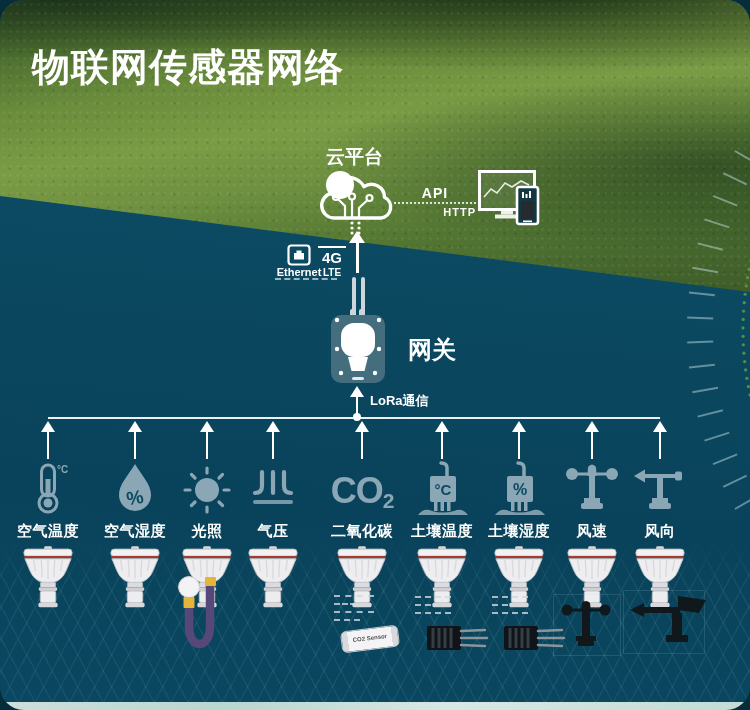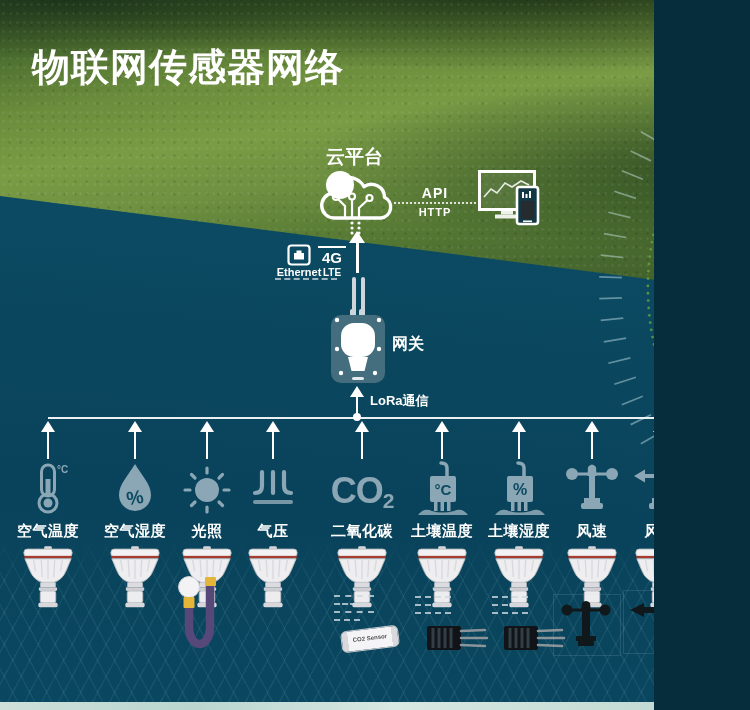--- a/index.html
+++ b/index.html
@@ -1,17 +1,17 @@
 <!DOCTYPE html>
 <html><head>
 <meta charset="utf-8">
 <style>
   html,body{margin:0;padding:0;background:#062d3c;}
-  .stage{position:relative;width:654px;height:710px;overflow:hidden;
-         font-family:"Liberation Sans","DejaVu Sans",sans-serif;background:#0a4a61;}
+  .stage{position:relative;width:750px;height:710px;overflow:hidden;
+         font-family:"Liberation Sans","DejaVu Sans",sans-serif;background:#0a4a61;border-radius:24px;}
 
   
   .photo{position:absolute;left:0;top:0;width:750px;height:300px;
     background:
       radial-gradient(ellipse 130% 55% at 72% -6%, rgba(8,24,12,.8), transparent 55%),
       radial-gradient(ellipse 70% 35% at 8% 0%, rgba(10,28,14,.55), transparent 60%),
       radial-gradient(ellipse 90% 50% at 95% 55%, rgba(20,46,22,.55), transparent 60%),
       linear-gradient(171deg,#35522a 0%,#4a6c2f 12%,#6b8d3c 28%,#7a9c45 42%,#6e9040 55%,#567934 70%,#47682e 85%,#3c5a28 100%);}
   .photo::after{content:'';position:absolute;inset:0;opacity:.45;
     background-image:
@@ -172,21 +172,21 @@
         <circle cx="40" cy="60" r="1.6"></circle>
         <circle cx="40" cy="65" r="1.6"></circle>
       <circle cx="47" cy="55" r="1.6"></circle>
         <circle cx="47" cy="60" r="1.6"></circle>
         <circle cx="47" cy="65" r="1.6"></circle>
     </g>
   </svg>
 
   <div class="t" style="left:394px;top:185px;width:82px;text-align:center;font-size:14px;font-weight:700;letter-spacing:1px;">API</div>
   <div class="dashline" style="left:394px;top:202px;width:82px;"></div>
-  <div class="t" style="left:394px;top:206px;width:82px;text-align:center;font-size:11px;font-weight:700;letter-spacing:1px;">HTTP</div>
+  <div class="t" style="left:394px;top:206px;width:82px;text-align:right;font-size:11px;font-weight:700;letter-spacing:1px;">HTTP</div>
 
   <svg style="position:absolute;left:478px;top:170px" width="66" height="56" viewBox="0 0 66 56">
     <rect x="1.5" y="1.5" width="55" height="38" fill="rgba(255,255,255,0.06)" stroke="#fff" stroke-width="3"></rect>
     <polyline points="6,27 13,19 19,23 27,13 34,17 43,11 51,15" fill="none" stroke="#fff" stroke-width="1.6" opacity=".85"></polyline>
     <rect x="23" y="39.5" width="12" height="5" fill="#fff" opacity=".9"></rect>
     <rect x="17" y="44.5" width="24" height="4" fill="#fff" opacity=".9"></rect>
     <rect x="39" y="17" width="21" height="37" rx="2.5" fill="#123844" stroke="#fff" stroke-width="2.6"></rect>
     <g fill="#fff">
         <rect x="44" y="22" width="2" height="6"></rect>
         <rect x="47.5" y="24" width="2" height="4"></rect>
@@ -221,21 +221,21 @@
     <g fill="#fff">
       <circle cx="9" cy="11" r="2.2"></circle>
         <circle cx="51" cy="11" r="2.2"></circle>
       <circle cx="9" cy="40" r="2.2"></circle>
         <circle cx="51" cy="40" r="2.2"></circle>
       <circle cx="13" cy="64" r="2.2"></circle>
         <circle cx="47" cy="64" r="2.2"></circle>
     </g>
     <rect x="24" y="68" width="12" height="3" rx="1.5" fill="#fff" opacity=".85"></rect>
   </svg>
-  <div class="t node-label" style="left:392px;top:334px;font-size:16px;">网关</div>
+  <div class="t node-label" style="left:408px;top:334px;font-size:24px;">网关</div>
 
   <div class="varrow" style="left:350px;top:386px;width:14px;">
     <div class="head" style="border-left-width:7px;border-right-width:7px;border-bottom-width:11px;"></div>
     <div class="shaft" style="height:21px;width:2.5px;"></div>
   </div>
   <div class="t" style="left:370px;top:392px;font-size:13px;font-weight:700;">LoRa通信</div>
 
   <div class="bus"></div>
   <div class="junction"></div>
 

